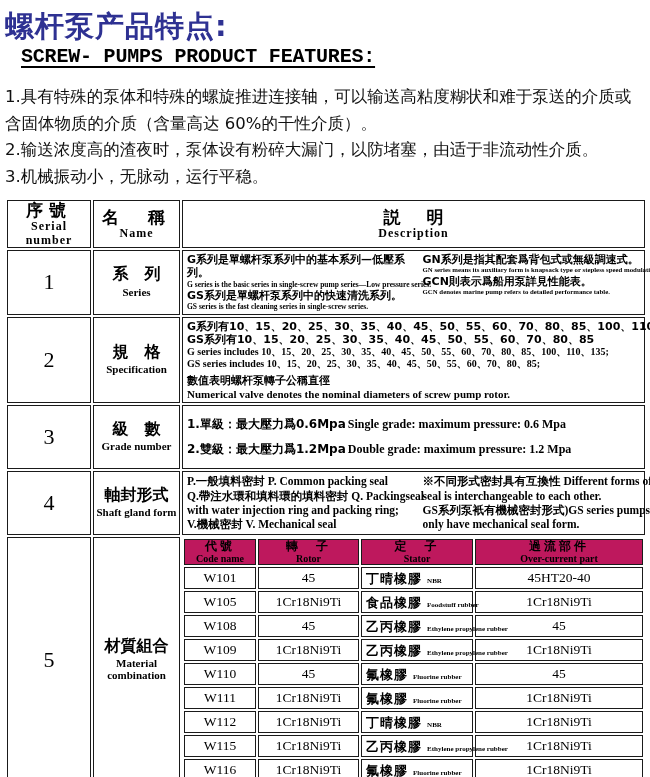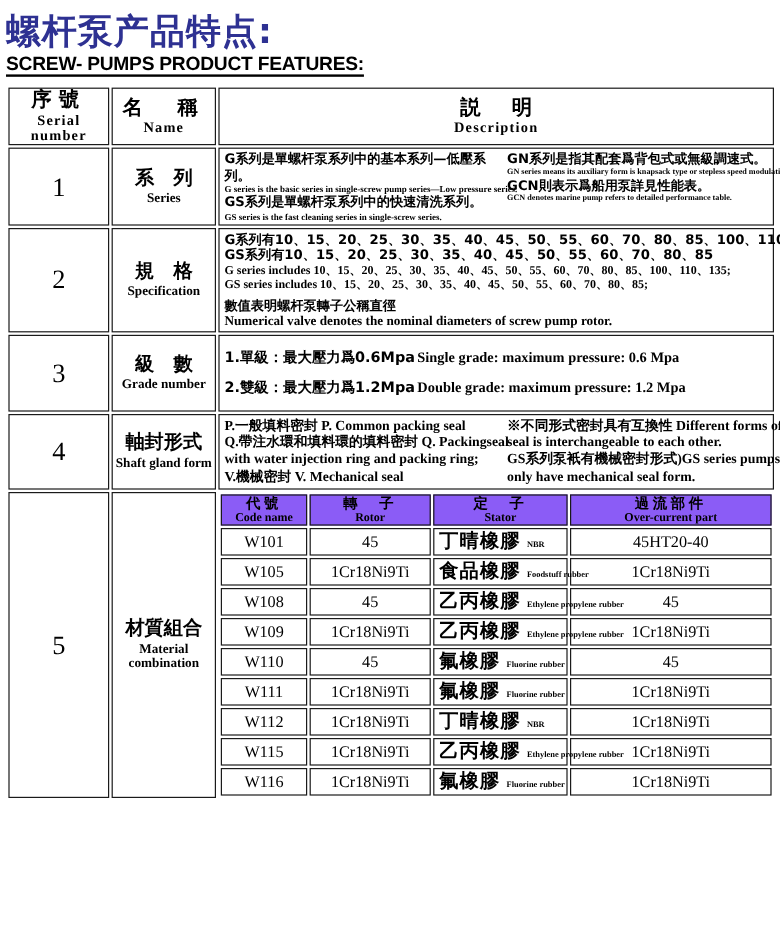--- a/index.html
+++ b/index.html
@@ -7,23 +7,23 @@
     --header-bg:#d3e4ef;
     --line:#1a1a1a;
   }
   *{box-sizing:border-box;margin:0;padding:0;}
   html,body{width:650px;height:777px;background:#fff;overflow:hidden;}
   body{font-family:"DejaVu Sans",sans-serif;color:#000;}
   .page{width:650px;height:664px;padding:10px 4px 0 5px;}
 
   
   .title-zh{color:var(--title-blue);font-size:29px;font-weight:bold;letter-spacing:1px;line-height:1.15;}
-  .title-en{font-family:Liberation Sans, sans-serif;font-size:16px;font-weight:bold;
+  .title-en{font-family:Liberation Mono, monospace;font-size:20px;font-weight:bold;
             letter-spacing:-0.2px;margin-top:2px;
-            text-decoration:underline;text-decoration-thickness:2px;text-underline-offset:4px;}
+            text-decoration:underline;text-decoration-thickness:2px;text-underline-offset:4px;margin-left:16px;}
   .intro{margin-top:16px;font-size:16.5px;line-height:1.6;color:#101010;}
   .intro p{margin:0;}
 
   
   table{border-collapse:separate;border-spacing:2px;table-layout:fixed;}
   .main-table{width:642px;margin-top:8px;}
   .main-table > tbody > tr > td, .main-table > tbody > tr > th{
      border:1px solid var(--line);vertical-align:middle;background:#fff;}
   .main-table th{background:var(--header-bg);font-weight:bold;}
   .col-num{width:84px;} .col-name{width:87px;}
@@ -53,38 +53,43 @@
   .grade-line{display:flex;gap:2px;align-items:baseline;margin:8px 0;}
   .g-zh{font-size:12px;font-weight:bold;}
   .g-en{font-family:"Liberation Serif",serif;font-size:12px;font-weight:bold;}
 
   .seal-line{font-size:11.5px;font-weight:bold;line-height:1.25;font-family:"Liberation Serif",serif;white-space:nowrap;}
 
   
   .mat-cell{padding:0;vertical-align:top;border:none !important;}
   .mat-table{width:100%;height:100%;}
   .mat-table td, .mat-table th{border:1px solid var(--line);background:#fff;}
-  .mat-table th{background:#8b5cf6;height:26px;}
+  .mat-table th{background:#be185d;height:26px;}
   .m-col-code{width:72px;} .m-col-rotor{width:101px;} .m-col-stator{width:112px;}
   .m-hd-zh{font-size:12px;font-weight:bold;letter-spacing:3px;line-height:1.1;}
   .m-hd-en{font-family:"Liberation Serif",serif;font-size:10px;font-weight:bold;line-height:1.1;}
   .mat-table td{height:21px;text-align:center;}
   .m-val{font-family:"Liberation Serif",serif;font-size:13.5px;}
   .stator-cell{text-align:left !important;padding-left:4px;white-space:nowrap;}
-  .stator-zh{font-size:16px;font-weight:bold;letter-spacing:1px;}
+  .stator-zh{font-size:13px;font-weight:bold;letter-spacing:1px;}
   .stator-en{font-family:"Liberation Serif",serif;font-size:7px;font-weight:bold;}
 </style>
 </head>
 <body>
 
 <div class="page">
 
   <h1 class="title-zh">螺杆泵产品特点:</h1>
   <h2 class="title-en">SCREW- PUMPS PRODUCT FEATURES:</h2>
 
+  <div class="intro">
+    <p>1.具有特殊的泵体和特殊的螺旋推进连接轴，可以输送高粘度糊状和难于泵送的介质或含固体物质的介质（含量高达 60%的干性介质）。</p>
+    <p>2.输送浓度高的渣夜时，泵体设有粉碎大漏门，以防堵塞，由适于非流动性介质。</p>
+    <p>3.机械振动小，无脉动，运行平稳。</p>
+  </div>
 
   <table class="main-table">
     <tbody>
 
       <tr>
         <th class="col-num">
           <div class="hd-zh">序號</div>
           <div class="hd-en">Serial number</div>
         </th>
         <th class="col-name">

